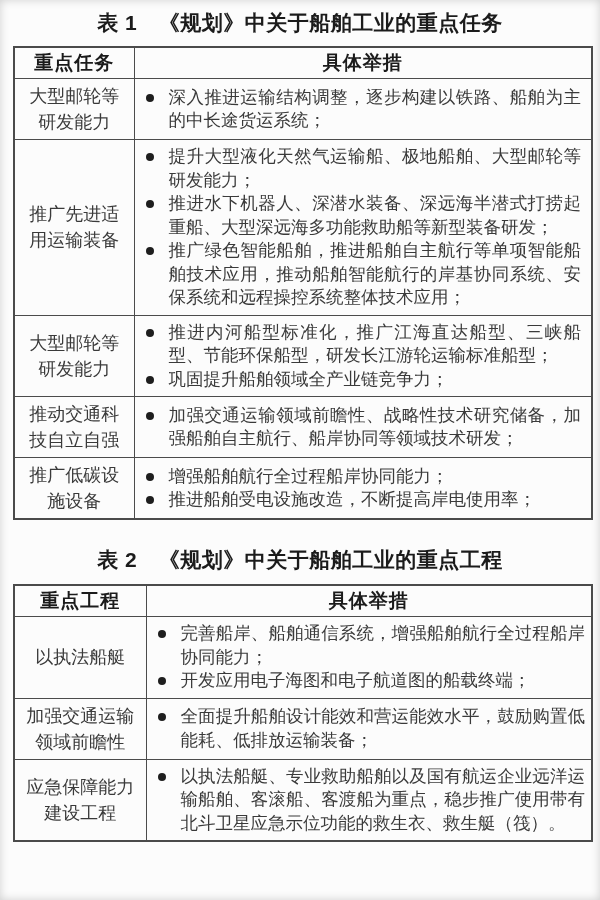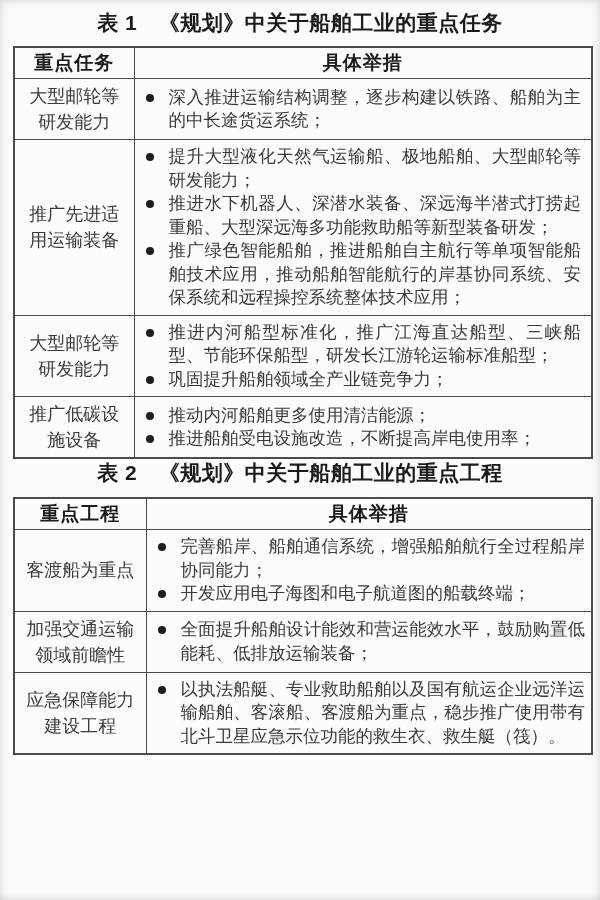--- a/index.html
+++ b/index.html
@@ -27,21 +27,21 @@
   .table-title{
     text-align:center;
     font-family:"Liberation Sans","DejaVu Sans",sans-serif;
     font-weight:bold;
     font-size:21px;
     color:var(--heading);
     letter-spacing:0.5px;
     margin:0 0 9px 0;
     white-space:pre;
   }
-  .title-2{margin-bottom:10px;}
+  .title-2{margin-top:26px;margin-bottom:10px;}
   table.doc{
     border-collapse:collapse;
     table-layout:fixed;
     width:580px;
     margin-left:13px;
     background:var(--page_bg);
     border:2px solid var(--border);
   }
   table.doc th, table.doc td{
     border:1.6px solid var(--border);
@@ -128,26 +128,34 @@
     <tr>
       <td class="c1">大型邮轮等研发能力</td>
       <td class="c2">
         <ul class="measures">
           <li class="measure"><span class="bullet"></span><span>推进内河船型标准化，推广江海直达船型、三峡船型、节能环保船型，研发长江游轮运输标准船型；</span></li>
           <li class="measure"><span class="bullet"></span><span>巩固提升船舶领域全产业链竞争力；</span></li>
         </ul>
       </td>
     </tr>
 
+    <tr>
+      <td class="c1">推动交通科技自立自强</td>
+      <td class="c2">
+        <ul class="measures">
+          <li class="measure"><span class="bullet"></span><span>加强交通运输领域前瞻性、战略性技术研究储备，加强船舶自主航行、船岸协同等领域技术研发；</span></li>
+        </ul>
+      </td>
+    </tr>
 
     <tr>
       <td class="c1">推广低碳设施设备</td>
       <td class="c2">
         <ul class="measures">
-          <li class="measure"><span class="bullet"></span><span>推动内河船舶更多使用清洁能源；</span></li>
+          <li class="measure"><span class="bullet"></span><span>增强船舶航行全过程船岸协同能力；</span></li>
           <li class="measure"><span class="bullet"></span><span>推进船舶受电设施改造，不断提高岸电使用率；</span></li>
         </ul>
       </td>
     </tr>
 
   </tbody>
     </table>
 
   <div class="table-title title-2">表 2　《规划》中关于船舶工业的重点工程</div>
 
@@ -156,21 +164,21 @@
         <col style="width:132px">
         <col>
       </colgroup>
     <tbody>
         <tr>
       <th class="hdr">重点工程</th>
       <th class="hdr">具体举措</th>
     </tr>
 
     <tr>
-      <td class="c1">客渡船为重点</td>
+      <td class="c1">以执法船艇</td>
       <td class="c2">
         <ul class="measures">
           <li class="measure"><span class="bullet"></span><span>完善船岸、船舶通信系统，增强船舶航行全过程船岸协同能力；</span></li>
           <li class="measure"><span class="bullet"></span><span>开发应用电子海图和电子航道图的船载终端；</span></li>
         </ul>
       </td>
     </tr>
 
     <tr>
       <td class="c1">加强交通运输领域前瞻性</td>

